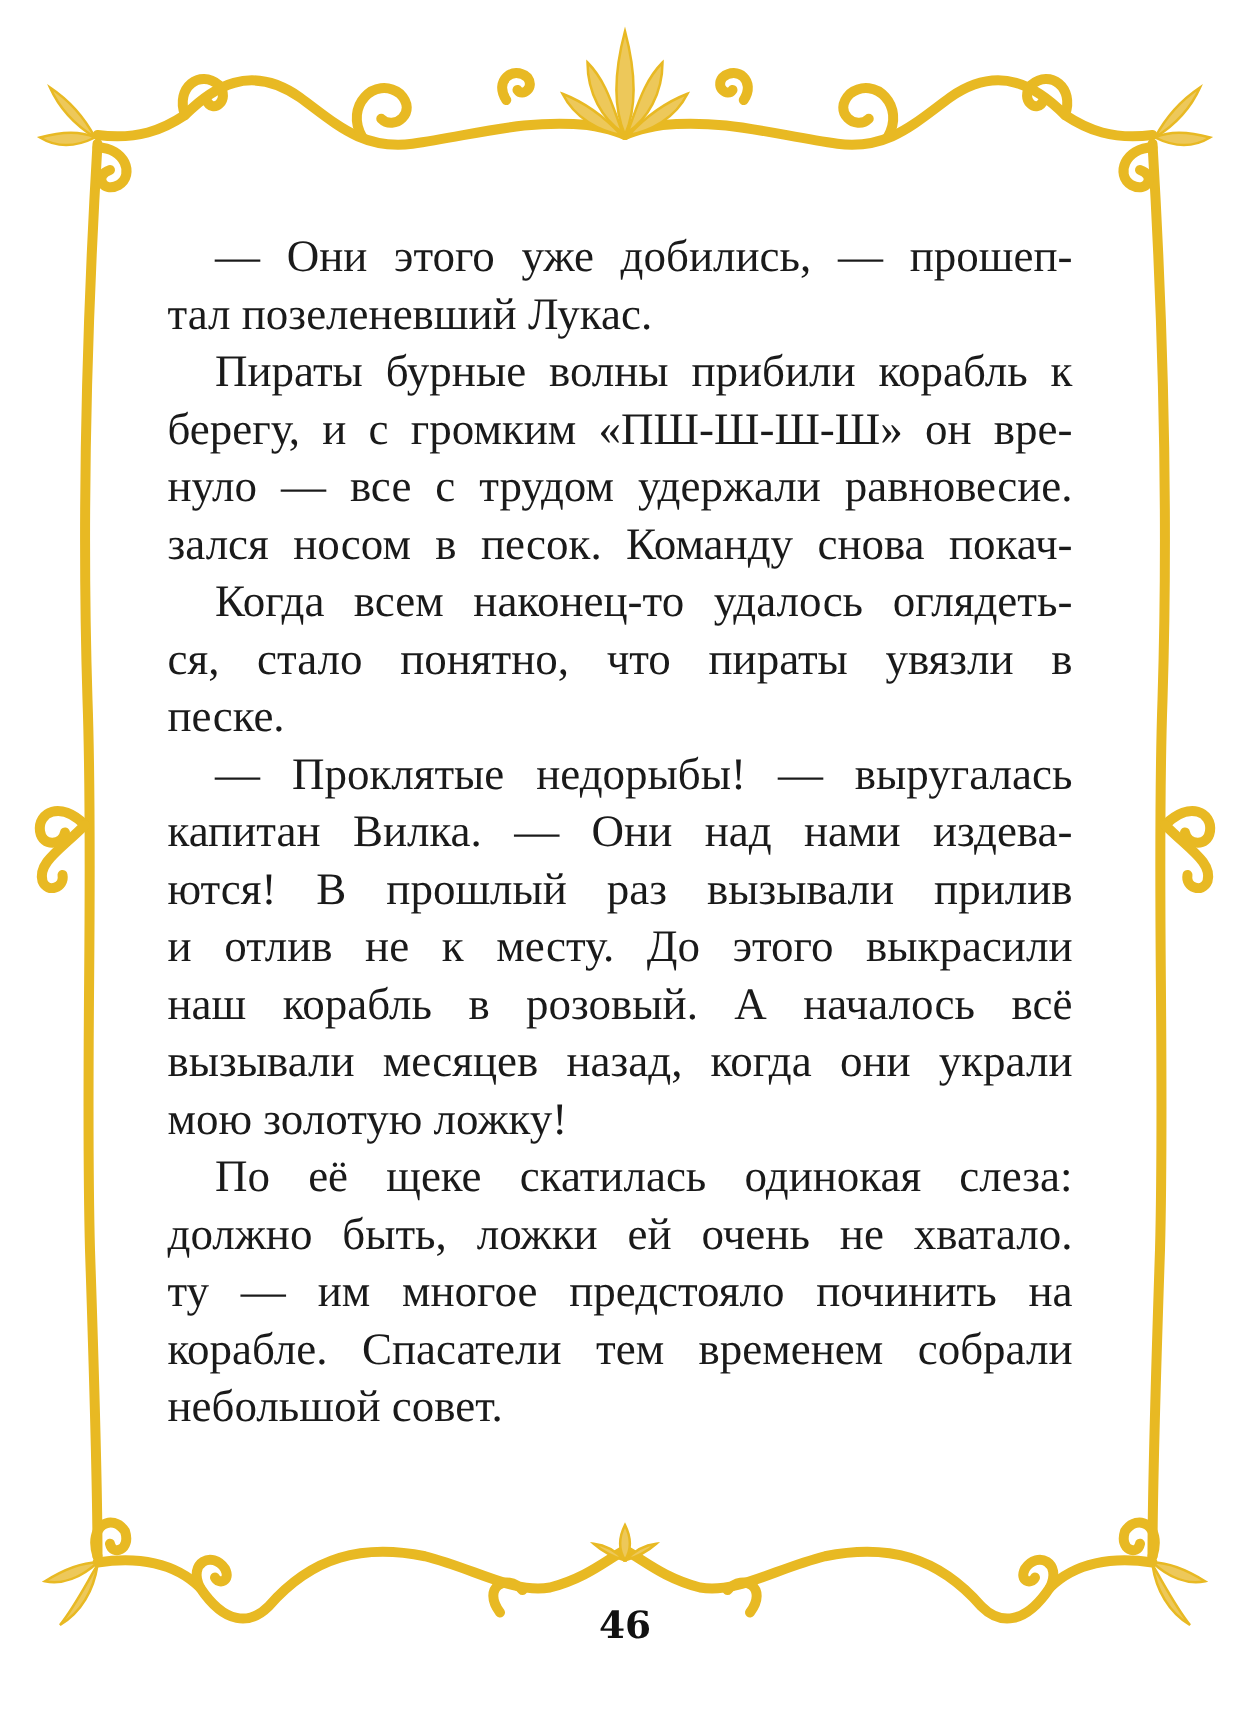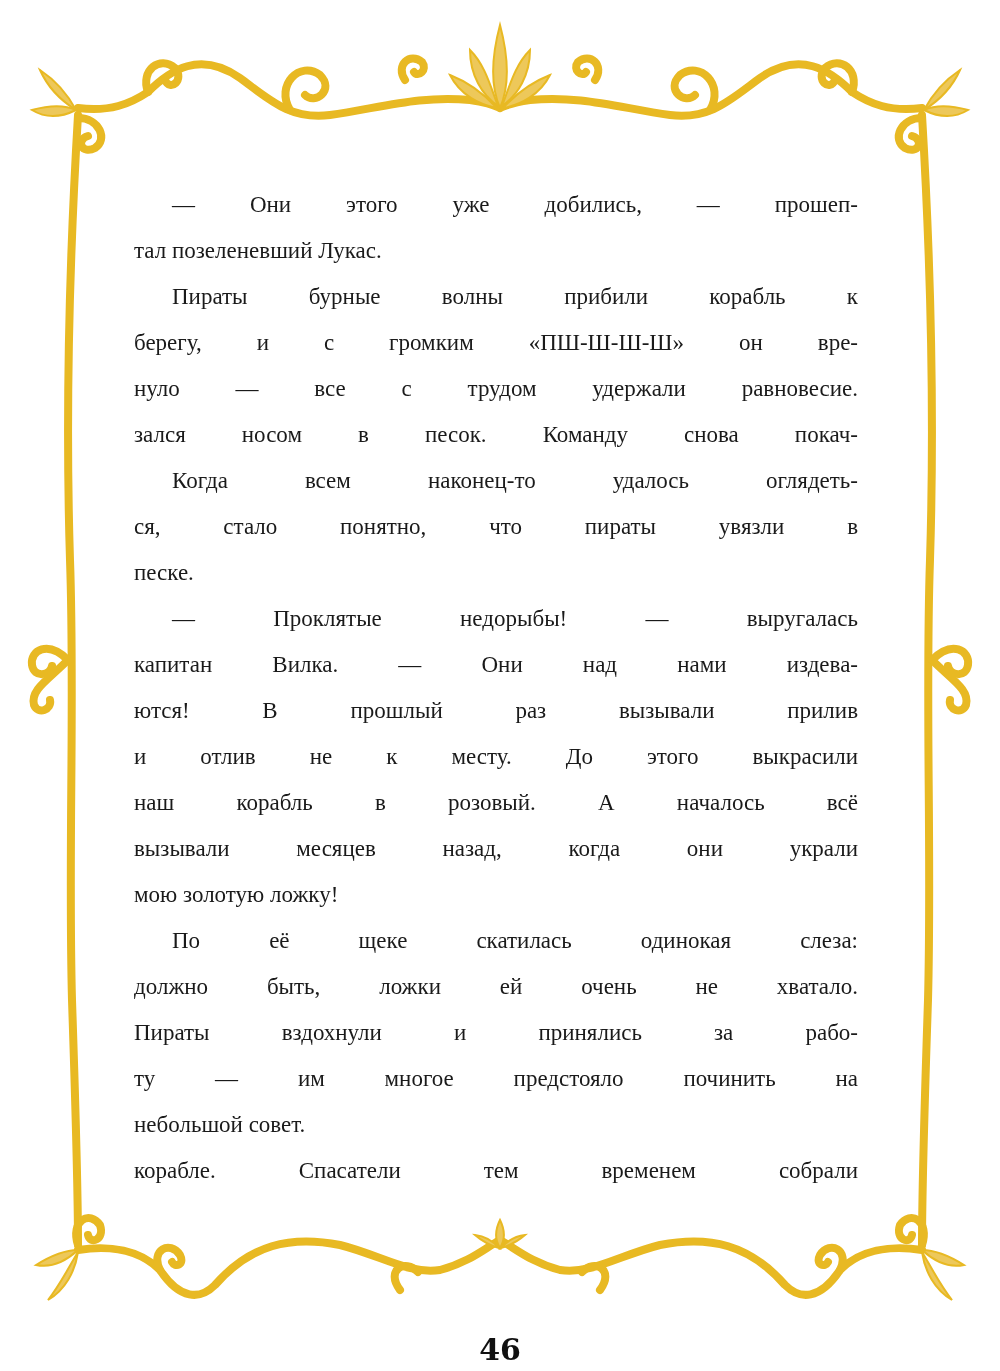--- a/index.html
+++ b/index.html
@@ -2,27 +2,27 @@
 <html><head>
 <meta charset="utf-8">
 <style>
   html, body { margin: 0; padding: 0; background: #ffffff; }
   body { width: 1000px; height: 1371px; position: relative; overflow: hidden; }
   .page { position: absolute; left: 0; top: 0; width: 1000px; height: 1371px; background: #fff; }
   svg.frame { position: absolute; left: 0; top: 0; width: 1000px; height: 1371px; }
   .text-block {
     position: absolute; left: 134px; top: 182px; width: 724px;
     font-family: "Liberation Serif", "DejaVu Serif", serif;
-    font-size: 23px; line-height: 46px; color: #1a1a1a;
+    font-size: 36px; line-height: 46px; color: #1a1a1a;
   }
   .line { display: block; white-space: nowrap; height: 46px; }
   .line.justify { text-align: justify; text-align-last: justify; }
   .line.indent { padding-left: 38px; }
   .page-number {
-    position: absolute; left: 470px; top: 1332px; width: 60px; text-align: center;
+    position: absolute; left: 470px; top: 1283px; width: 60px; text-align: center;
     font-family: "DejaVu Serif", "Liberation Serif", serif; font-weight: bold;
     font-size: 30px; color: #111;
   }
 </style>
 </head>
 <body>
 
 <div class="page">
 
   <svg class="frame" viewBox="0 0 1000 1371" xmlns="http://www.w3.org/2000/svg">
@@ -101,21 +101,20 @@
       <span class="line justify">капитан Вилка. — Они над нами издева-</span>
       <span class="line justify">ются! В прошлый раз вызывали прилив</span>
       <span class="line justify">и отлив не к месту. До этого выкрасили</span>
       <span class="line justify">наш корабль в розовый. А началось всё</span>
       <span class="line justify">вызывали месяцев назад, когда они украли</span>
       <span class="line">мою золотую ложку!</span>
     </div>
     <div>
       <span class="line justify indent">По её щеке скатилась одинокая слеза:</span>
       <span class="line justify">должно быть, ложки ей очень не хватало.</span>
-      <span class="line justify">Пираты вздохнули и принялись за рабо-</span>
       <span class="line justify">ту — им многое предстояло починить на</span>
+      <span class="line justify">корабле. Спасатели тем временем собрали</span>
       <span class="line">небольшой совет.</span>
-      <span class="line justify">корабле. Спасатели тем временем собрали</span>
     </div>
   </div>
 
   <div class="page-number">46</div>
 </div>
 
 </body></html>

